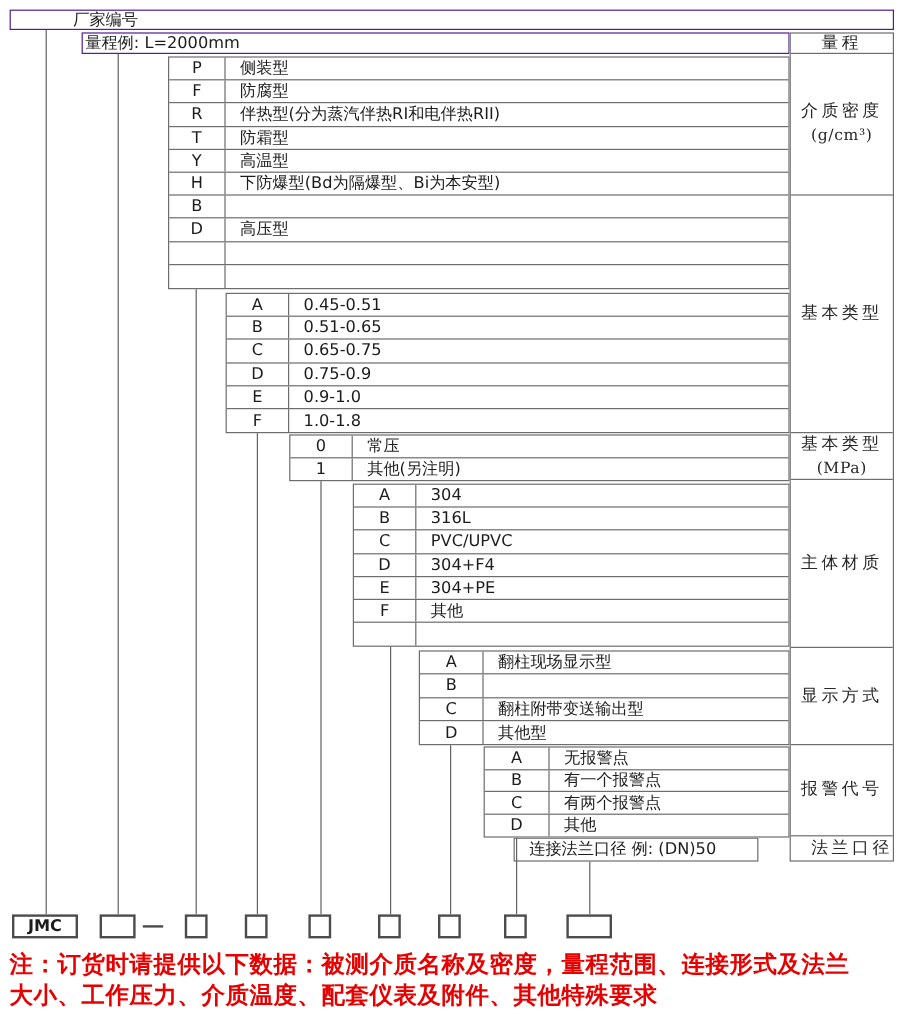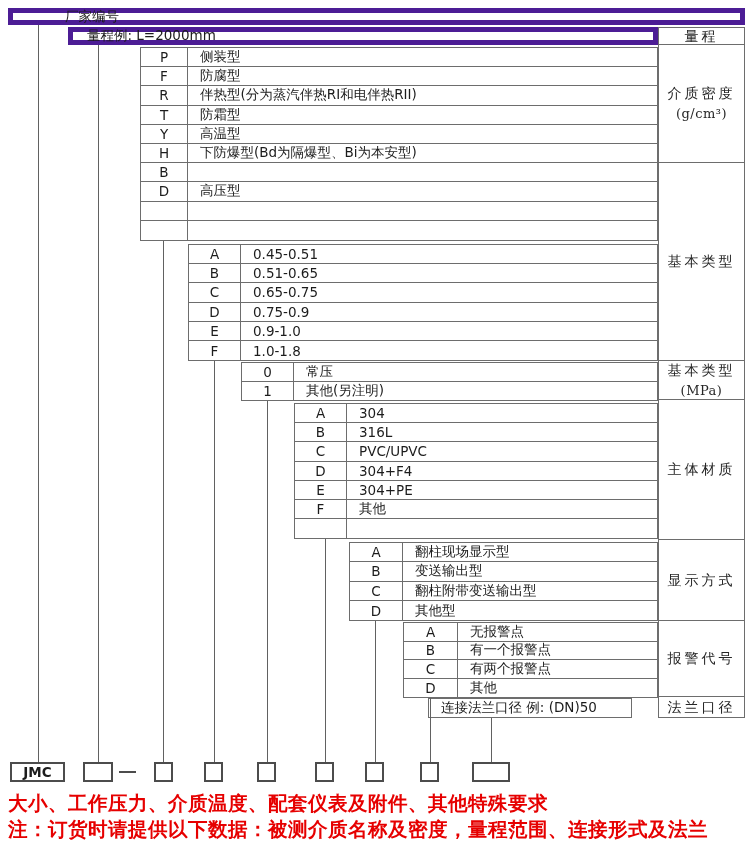--- a/index.html
+++ b/index.html
@@ -2,59 +2,59 @@
 <html><head>
 <meta charset="utf-8">
 <style>
   html,body{margin:0;padding:0;background:#ffffff;}
   .canvas{
     position:relative;width:750px;height:845px;background:#ffffff;overflow:hidden;
     font-family:"DejaVu Sans","Liberation Sans",sans-serif;color:#1c1c1c;
   }
   .abs{position:absolute;box-sizing:border-box;}
   
-  .obox{border:5px solid #4c1d95;background:#fff;display:flex;align-items:center;font-size:13.5px;}
+  .obox{border:1px solid #4c1d95;background:#fff;display:flex;align-items:center;font-size:13.5px;}
   
   .block{position:absolute;box-sizing:border-box;border:1px solid #6d6d6d;background:#fff;}
   .t-row{display:flex;height:var(--rh);border-bottom:1px solid #6d6d6d;box-sizing:border-box;align-items:stretch;}
   .t-row:last-child{border-bottom:none;}
   .t-code{width:var(--cw);flex:0 0 var(--cw);border-right:1px solid #6d6d6d;box-sizing:border-box;
           display:flex;align-items:center;justify-content:center;font-size:13.5px;}
   .t-desc{flex:1;display:flex;align-items:center;padding-left:12px;font-size:13.5px;white-space:nowrap;overflow:hidden;}
   
   .single-row{border:1px solid #6d6d6d;display:flex;align-items:center;padding-left:12px;font-size:13.5px;background:#fff;}
   
   .side-labels{position:absolute;left:658px;top:27px;width:87px;height:691px;border:1px solid #6d6d6d;
                box-sizing:border-box;background:#fff;display:flex;flex-direction:column;
                font-family:"DejaVu Serif","Liberation Serif",serif;}
   .side-cell{border-bottom:1px solid #6d6d6d;box-sizing:border-box;display:flex;flex-direction:column;
              justify-content:center;align-items:center;text-align:center;font-size:14px;color:#262626;
              letter-spacing:3px;line-height:1.5;flex:0 0 auto;}
-  .side-cell:last-child{border-bottom:none;}
+  .side-cell:last-child{border-bottom:none;align-items:flex-end;}
   .side-sub{font-size:13px;letter-spacing:0.5px;}
   
   .vline{position:absolute;width:1px;background:#616161;}
   
   .bbox{position:absolute;top:762px;height:20px;border:2px solid #4c4c4c;box-sizing:border-box;background:#fff;
         display:flex;align-items:flex-start;justify-content:center;font-size:13.5px;font-weight:bold;}
   .dash{position:absolute;top:771px;height:2px;background:#4c4c4c;}
   
   .note{position:absolute;left:8px;top:791px;width:742px;color:#e60000;font-weight:bold;
         font-size:19.5px;line-height:26px;letter-spacing:0.5px;}
 </style>
 </head>
 <body>
 
 <div class="canvas">
 
   <div class="abs obox" style="left:8px;top:8px;width:737px;height:17px;padding-left:52px;">
     <span>厂家编号</span>
   </div>
 
-  <div class="abs obox" style="left:68px;top:27px;width:590px;height:18px;padding-left:14px;">
+  <div class="abs obox" style="left:68px;top:27px;width:590px;height:18px;padding-left:2px;">
     <span>量程例: L=2000mm</span>
   </div>
 
   <div class="side-labels">
     <div class="side-cell" style="height:17px">
       <span>量程</span>
     </div>
     <div class="side-cell" style="height:118px">
       <span>介质密度</span>
       <span class="side-sub">(g/cm³)</span>
@@ -191,21 +191,20 @@
       </div>
     </div>
 
   <div class="block" style="left:349px;top:542px;width:309px;--rh:19.3px;--cw:53px;">
       <div class="t-row">
         <div class="t-code">A</div>
         <div class="t-desc">翻柱现场显示型</div>
       </div>
       <div class="t-row">
         <div class="t-code">B</div>
-        <div class="t-desc">变送输出型</div>
       </div>
       <div class="t-row">
         <div class="t-code">C</div>
         <div class="t-desc">翻柱附带变送输出型</div>
       </div>
       <div class="t-row">
         <div class="t-code">D</div>
         <div class="t-desc">其他型</div>
       </div>
     </div>
@@ -250,17 +249,17 @@
   <div class="dash" style="left:119px;width:17px;"></div>
   <div class="bbox" style="left:154px;width:19px;"></div>
   <div class="bbox" style="left:204px;width:19px;"></div>
   <div class="bbox" style="left:257px;width:19px;"></div>
   <div class="bbox" style="left:315px;width:19px;"></div>
   <div class="bbox" style="left:365px;width:19px;"></div>
   <div class="bbox" style="left:420px;width:19px;"></div>
   <div class="bbox" style="left:472px;width:38px;"></div>
 
   <div class="note">
+    <div>注：订货时请提供以下数据：被测介质名称及密度，量程范围、连接形式及法兰</div>
     <div>大小、工作压力、介质温度、配套仪表及附件、其他特殊要求</div>
-    <div>注：订货时请提供以下数据：被测介质名称及密度，量程范围、连接形式及法兰</div>
   </div>
 
 </div>
 
 </body></html>

